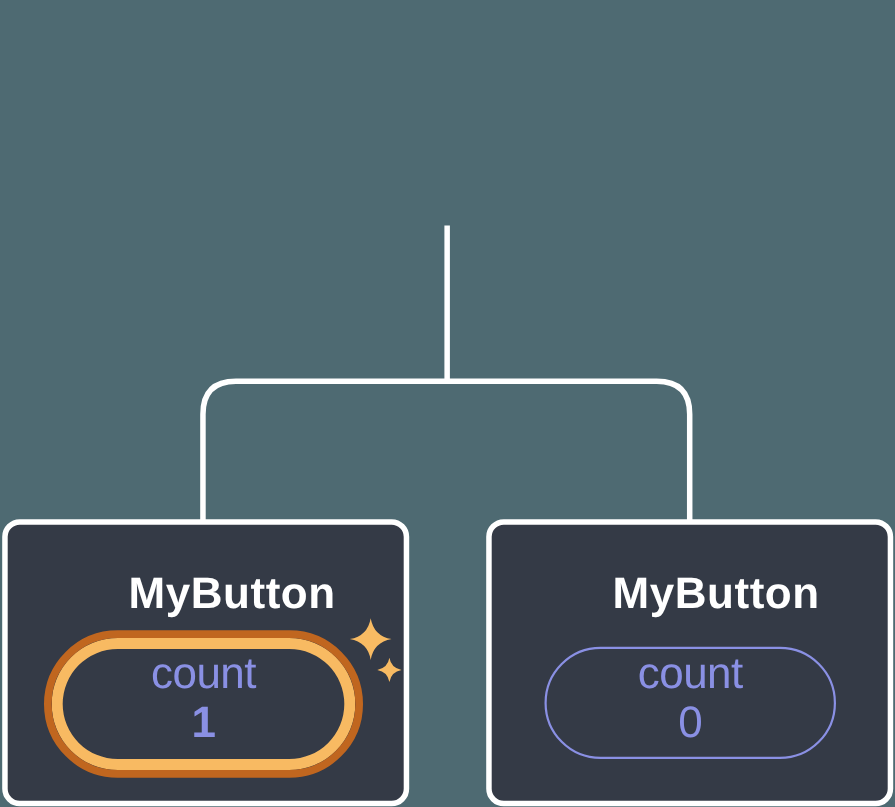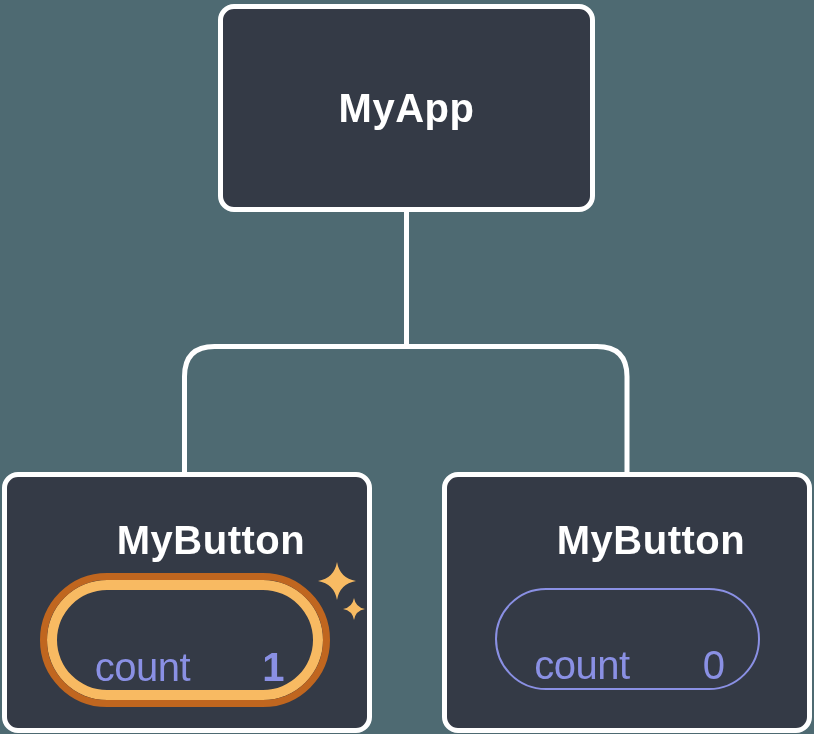--- a/index.html
+++ b/index.html
@@ -43,21 +43,22 @@
     left: 0; top: 39px;
     width: 100%;
     text-align: center;
     line-height: 48px;
     padding-left: 24px;
   }
   .pill {
     position: absolute;
     box-sizing: border-box;
     display: flex;
-    align-items: flex-end;
+    align-items: center;
+    flex-direction: column;
   }
   .pill-highlight {
     left: 33px; top: 96px;
     width: 290px; height: 134px;
     border: 7px solid #c0661f;
     border-radius: 67px;
     box-shadow: inset 0 0 0 10px #f8ba62;
     padding: 10px;
   }
   .pill-plain {
@@ -90,23 +91,20 @@
 </head>
 <body>
 
 <div class="canvas">
 
   <svg class="connectors" width="814" height="734" viewBox="0 0 814 734" aria-hidden="true">
     <path d="M 406.5 205 L 406.5 346.5" fill="none" stroke="#ffffff" stroke-width="5"></path>
     <path d="M 184.5 476 L 184.5 376.5 Q 184.5 346.5 214.5 346.5 L 597 346.5 Q 627 346.5 627 376.5 L 627 476" fill="none" stroke="#ffffff" stroke-width="5" stroke-linecap="round"></path>
   </svg>
 
-  <div class="node node-root">
-    <div class="node-label">MyApp</div>
-  </div>
 
   <div class="node node-child-left">
     <div class="node-label child-label">MyButton</div>
 
     <div class="pill pill-highlight">
       <div class="pill-cell cell-name">count</div>
       <div class="pill-divider divider-gold"></div>
       <div class="pill-cell cell-value">1</div>
     </div>
 

